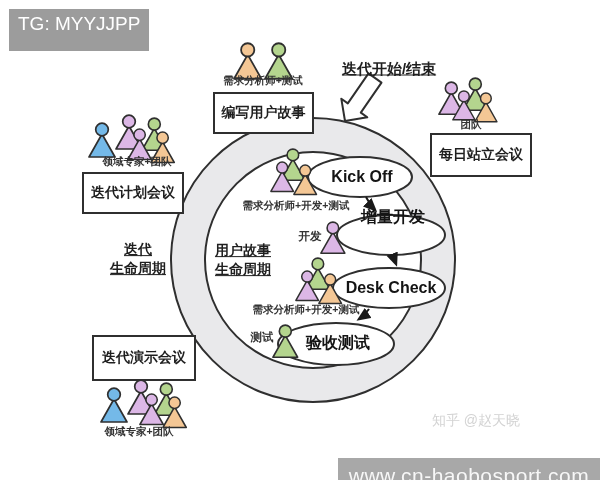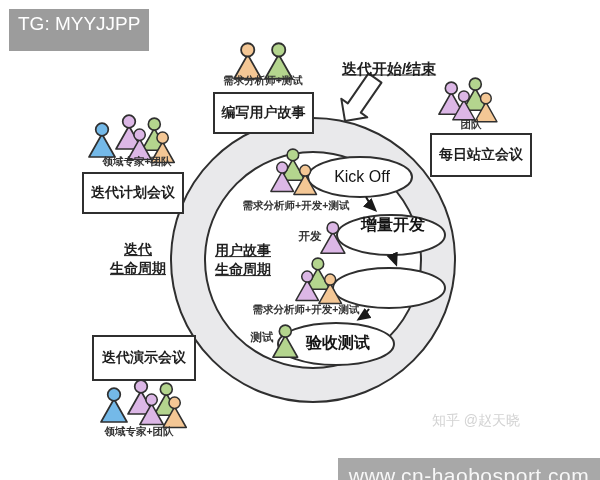--- a/index.html
+++ b/index.html
@@ -14,21 +14,21 @@
   .ctr{transform:translate(-50%,-50%);}
   .box{
     position:absolute;background:#ffffff;border:2px solid #2f2f2f;
     display:flex;align-items:center;justify-content:center;
     font-weight:bold;font-size:14px;color:#1f1f1f;white-space:nowrap;
   }
   .lbl{font-size:10.5px;font-weight:bold;color:#333;}
   .heading{font-weight:bold;color:#1f1f1f;text-decoration:underline;}
   .multiline{white-space:pre-line;text-align:center;line-height:1.35;}
   .etext{position:absolute;transform:translate(-50%,-50%);white-space:nowrap;color:#141414;}
-  .etext.en{font-size:16px;font-weight:400;text-align:right;}
+  .etext.en{font-size:16px;font-weight:700;text-align:right;}
   .etext.cn{font-size:16px;font-weight:bold;}
   .tg-box{
     position:absolute;left:9px;top:9px;width:140px;height:42px;
     color:#ffffff;font-size:19px;line-height:29px;padding-left:9px;box-sizing:border-box;
   }
   .site-bar{
     position:absolute;left:338px;top:438px;width:262px;height:36px;
     color:#f7f7f7;font-size:21px;display:flex;align-items:center;justify-content:center;
     letter-spacing:0.5px;
     margin-top:20px;
@@ -128,21 +128,22 @@
   <div class="abs ctr lbl" style="left:263px;top:81px;">需求分析师+测试</div>
   <div class="abs ctr lbl" style="left:471px;top:125px;">团队</div>
   <div class="abs ctr lbl" style="left:137px;top:162px;">领域专家+团队</div>
   <div class="abs ctr lbl" style="left:139px;top:432px;">领域专家+团队</div>
   <div class="abs ctr lbl" style="left:296px;top:206px;">需求分析师+开发+测试</div>
   <div class="abs ctr lbl" style="left:306px;top:310px;">需求分析师+开发+测试</div>
   <div class="abs ctr lbl" style="left:310px;top:236px;font-size:11.5px;">开发</div>
   <div class="abs ctr lbl" style="left:262px;top:337px;font-size:11.5px;">测试</div>
 
   <div class="etext en" style="left:362px;top:177px;">Kick Off</div>
-  <div class="etext cn" style="left:393px;top:225px;">增量开发</div>
+  <div class="etext cn" style="left:393px;top:217px;">增量开发</div>
+  <div class="etext en" style="left:391px;top:288px;">Desk Check</div>
   <div class="etext cn" style="left:338px;top:343px;">验收测试</div>
 
   <div class="abs ctr zhihu" style="left:476px;top:421px;">知乎 @赵天晓</div>
   <div class="site-bar" style="background-color: rgb(168, 168, 168);">
     <span>www.cn-haobosport.com</span>
   </div>
 
 </div>
 
 </body></html>

